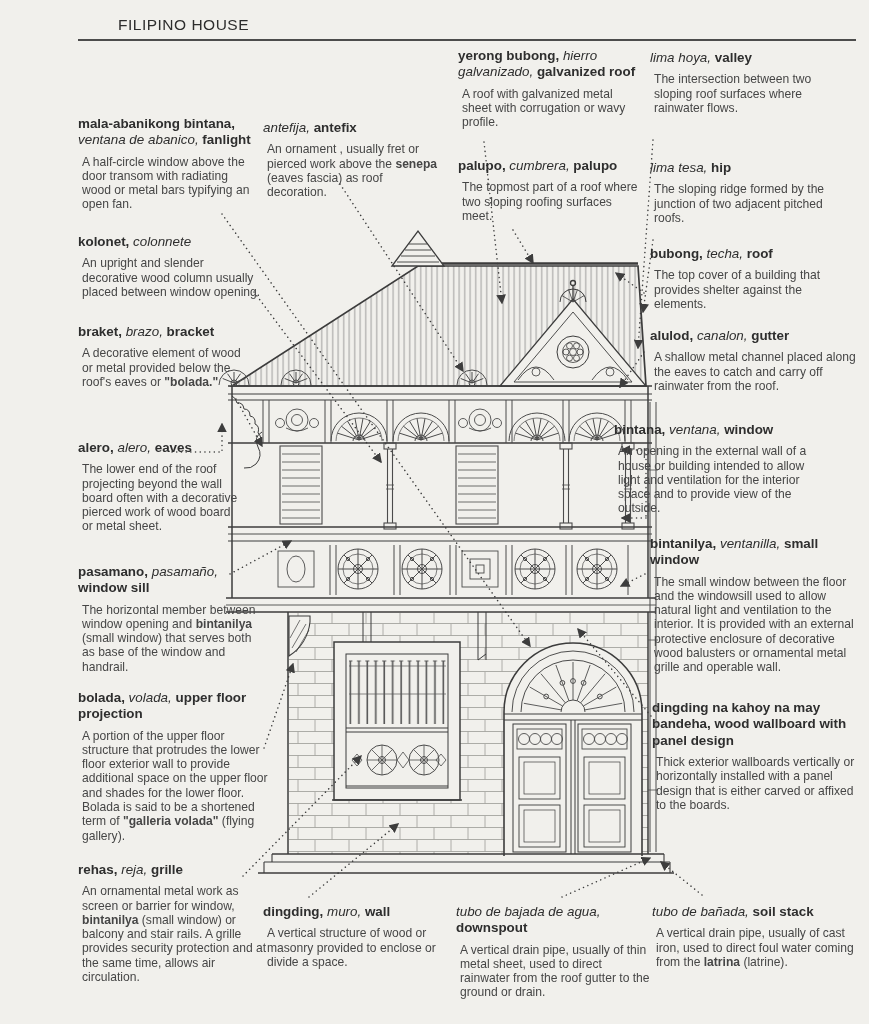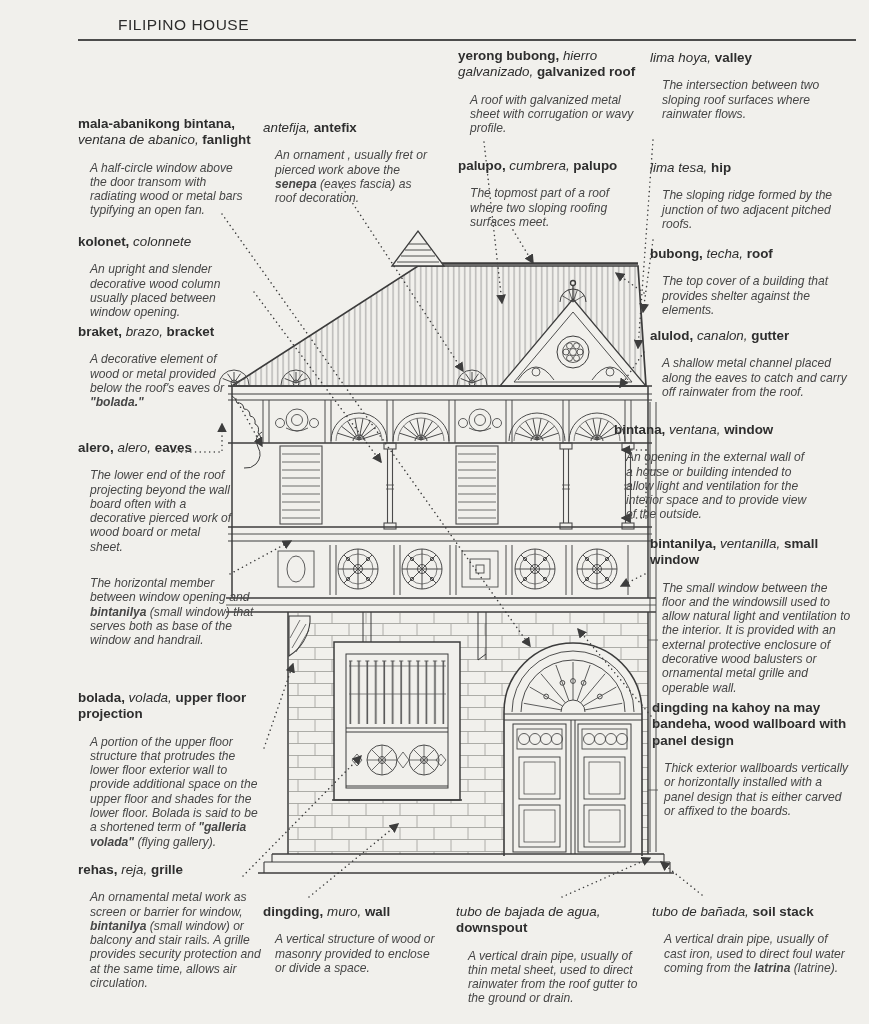--- a/index.html
+++ b/index.html
@@ -19,21 +19,21 @@
   }
   .entry{position:absolute;}
   .entry h3{
     margin:0 0 6px 0;font-size:13.4px;line-height:1.22;
     font-weight:400;color:#2e2e2e;
   }
   .entry h3 .tb{font-weight:700;}
   .entry h3 .ti{font-style:italic;font-weight:400;}
   .entry h3 .tr{font-weight:700;}
   .entry p{
-    margin:12px;font-size:12.1px;line-height:1.18;font-style:italic;color:#464646;
+    margin:4px;font-size:12.1px;line-height:1.18;color:#464646;
   }
   .entry p b{font-weight:700;text-align:right;}
   svg{position:absolute;left:0;top:0;}
 </style>
 </head>
 <body>
 
 <svg width="869" height="1024" viewBox="0 0 869 1024">
   <defs>
     <pattern id="corr" width="5.5" height="10" patternUnits="userSpaceOnUse">
@@ -353,20 +353,21 @@
   <h3><span class="tb">bintana,</span> <span class="ti">ventana,</span> <span class="tr">window</span></h3>
   <p>An opening in the external wall of a house or building intended to allow light and ventilation for the interior space and to provide view of the outside.</p>
 </div>
 
 <div class="entry" style="left:650px;top:536px;width:214px">
   <h3><span class="tb">bintanilya,</span> <span class="ti">ventanilla,</span> <span class="tr">small window</span></h3>
   <p>The small window between the floor and the windowsill used to allow natural light and ventilation to the interior. It is provided with an external protective enclosure of decorative wood balusters or ornamental metal grille and operable wall.</p>
 </div>
 
 <div class="entry" style="left:78px;top:564px;width:188px">
+  <h3><span class="tb">pasamano,</span> <span class="ti">pasamaño,</span> <span class="tr">window sill</span></h3>
   <p>The horizontal member between window opening and <b>bintanilya</b> (small window) that serves both as base of the window and handrail.</p>
 </div>
 
 <div class="entry" style="left:78px;top:690px;width:195px">
   <h3><span class="tb">bolada,</span> <span class="ti">volada,</span> <span class="tr">upper floor projection</span></h3>
   <p>A portion of the upper floor structure that protrudes the lower floor exterior wall to provide additional space on  the upper floor and shades for the lower floor. Bolada is said to be a shortened term of <b>"galleria volada"</b> (flying gallery).</p>
 </div>
 
 <div class="entry" style="left:652px;top:700px;width:212px">
   <h3><span class="tb">dingding na kahoy na may bandeha,</span> <span class="ti"></span> <span class="tr">wood wallboard with panel design</span></h3>

